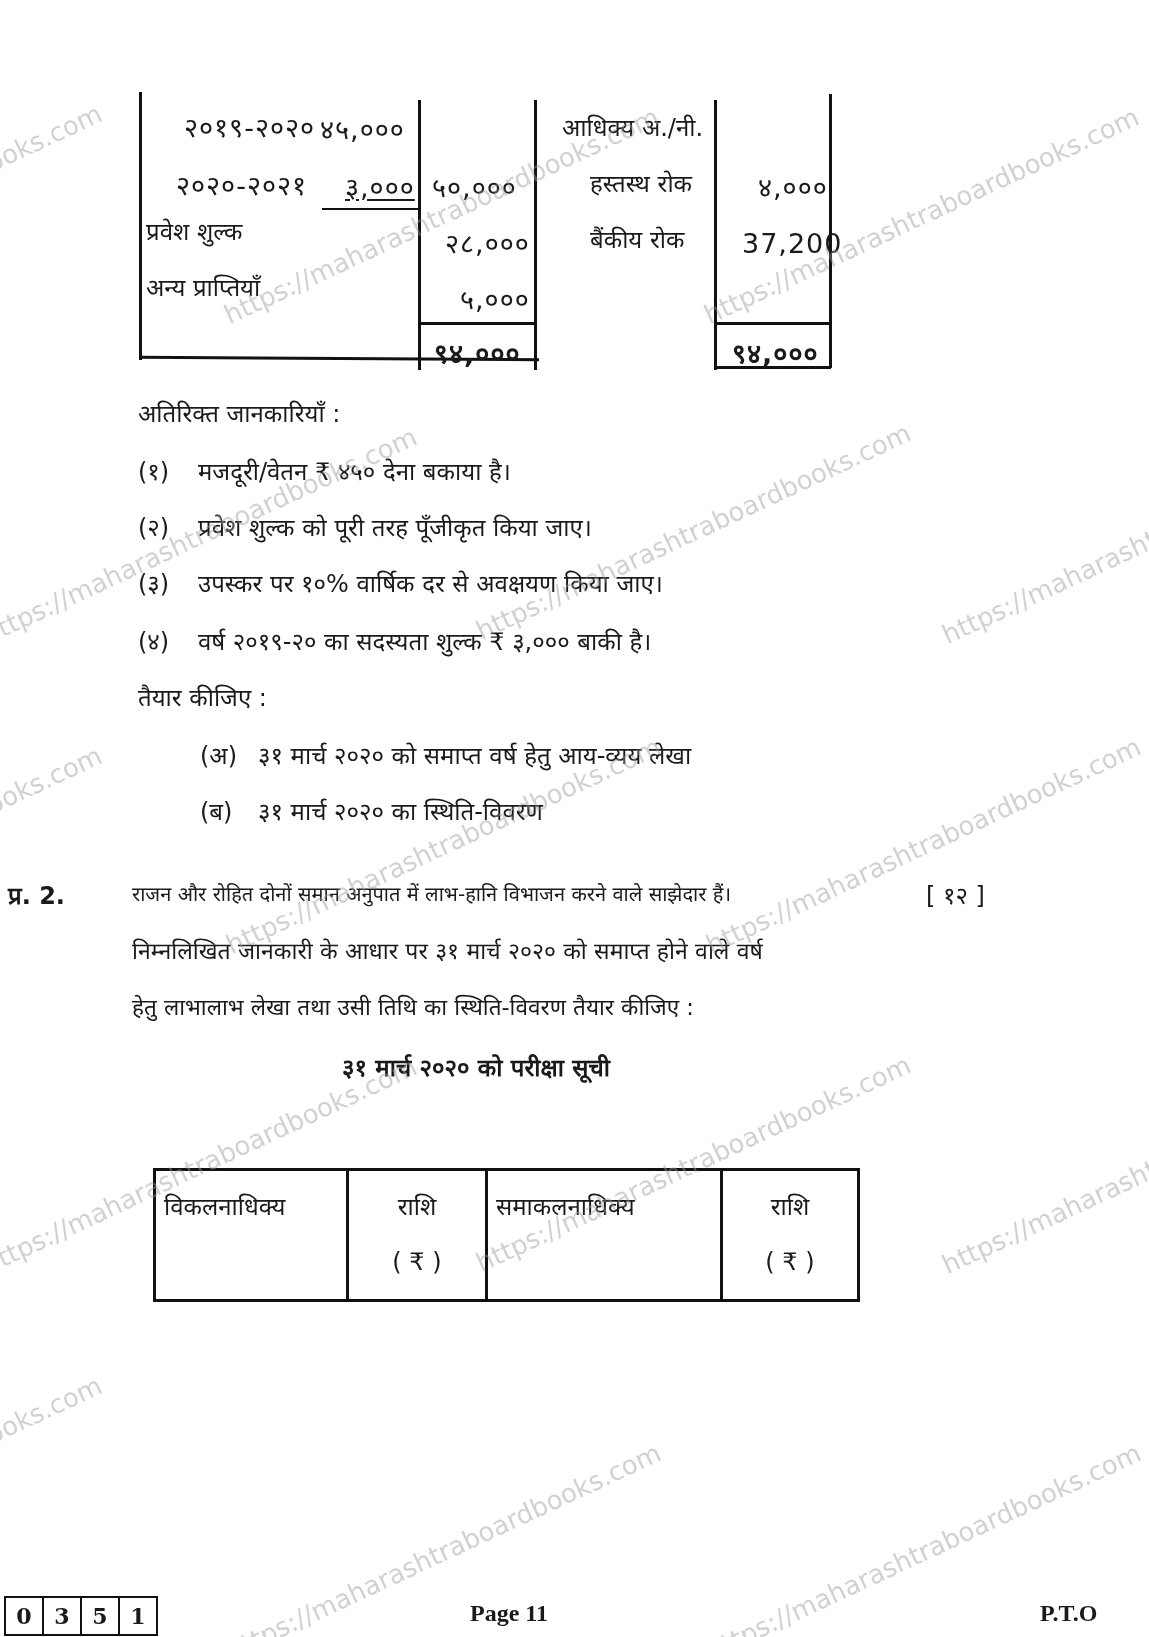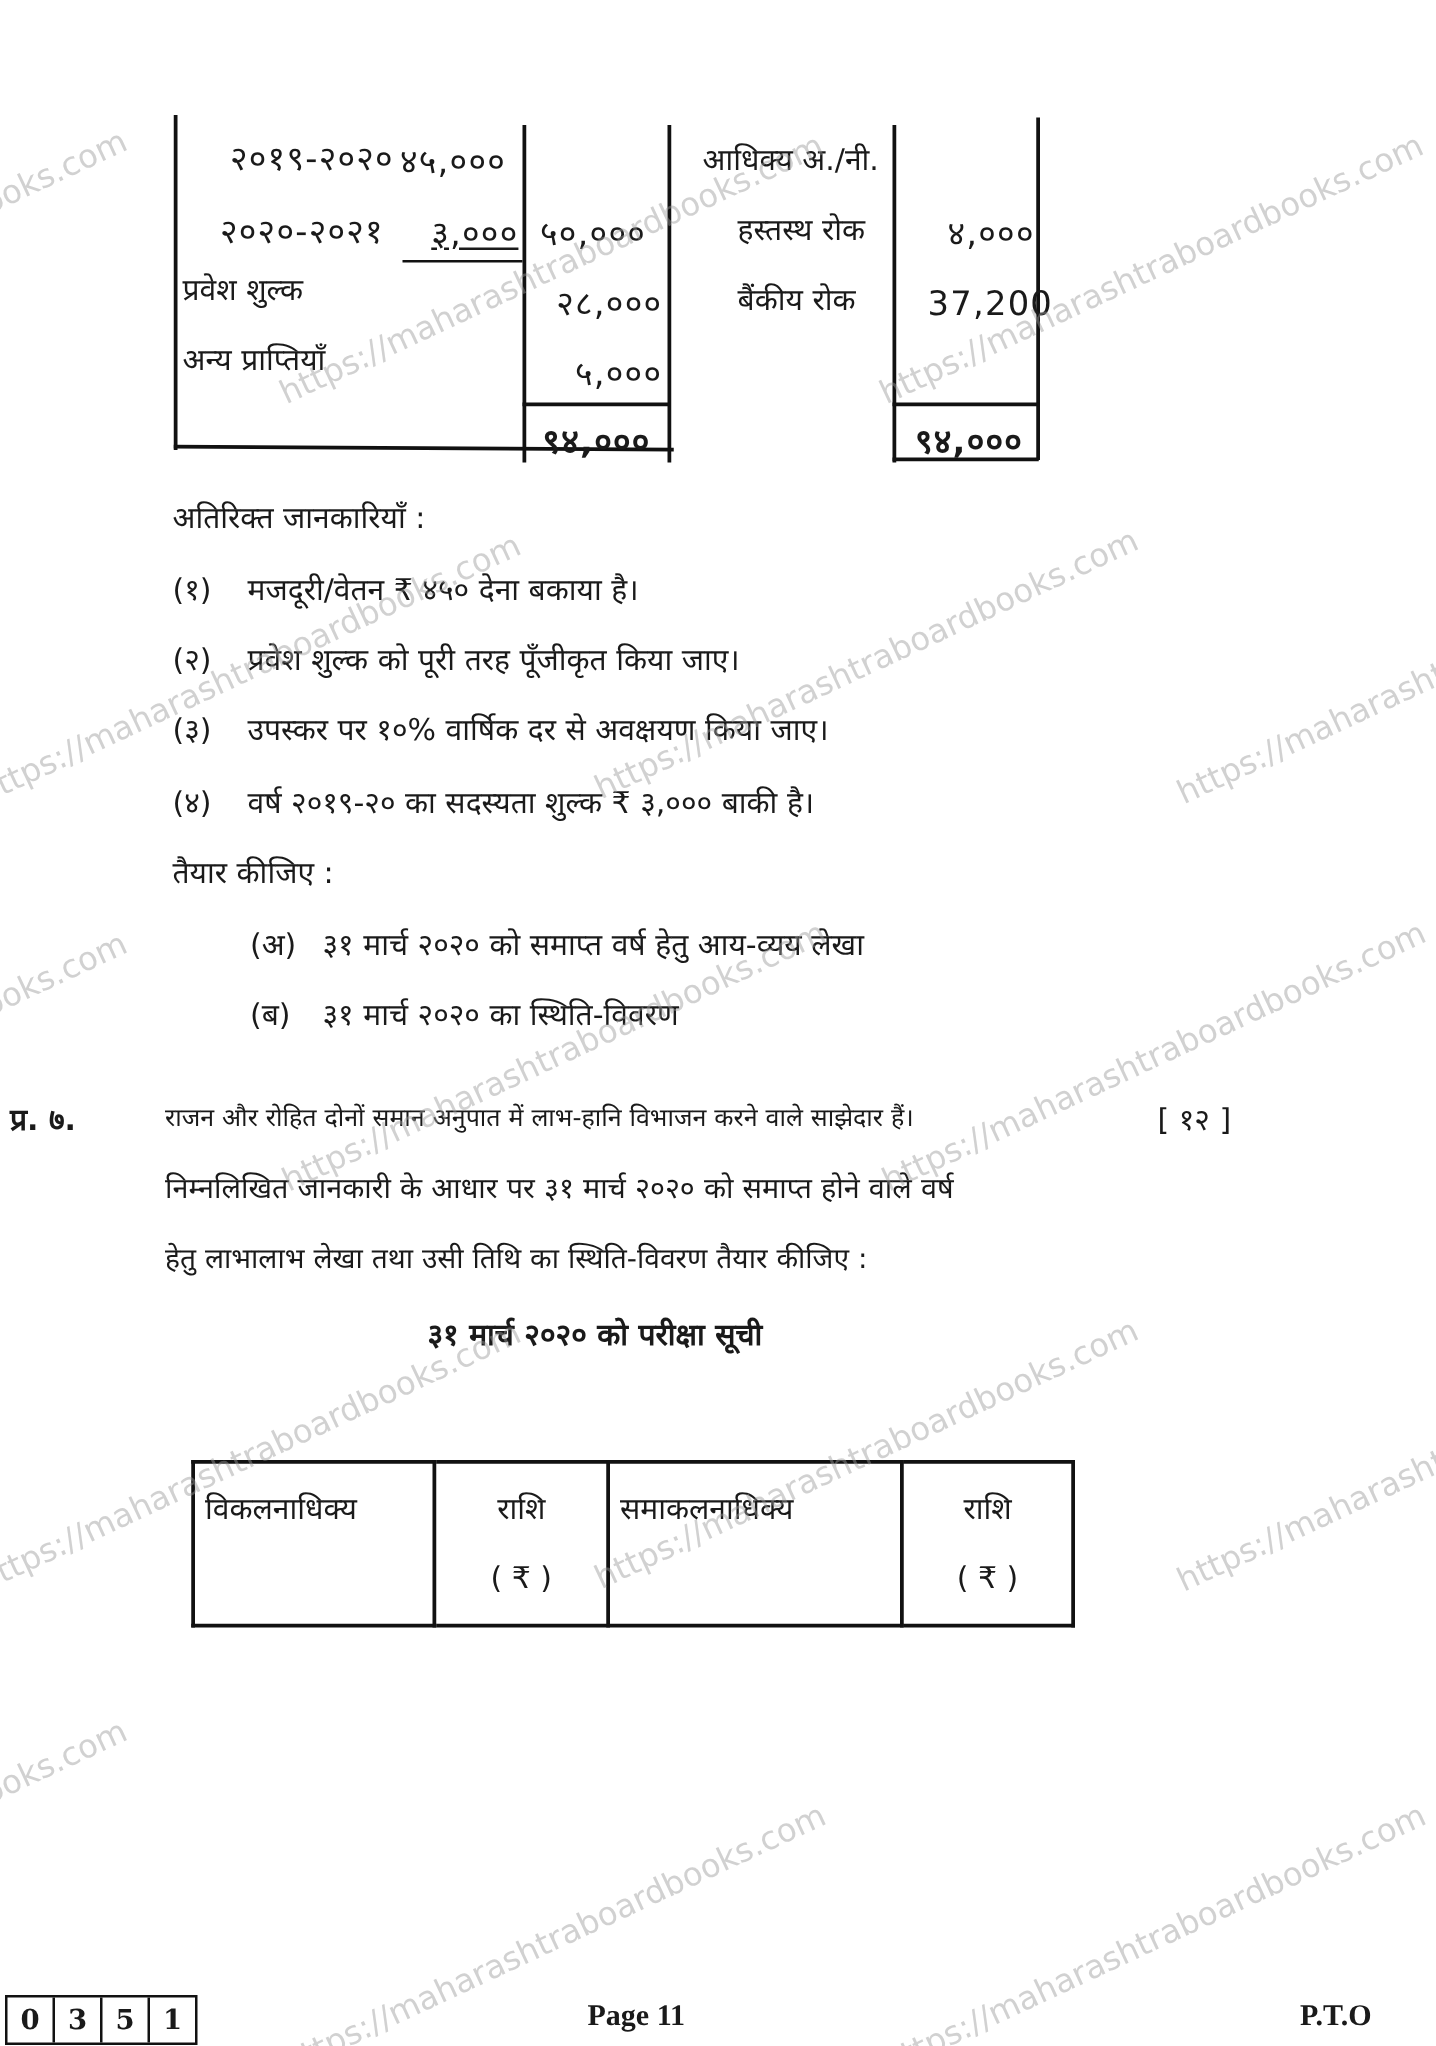--- a/index.html
+++ b/index.html
@@ -95,21 +95,21 @@
 
 <div>
   <span class="abs txt" style="left:138px; top:686px;">तैयार कीजिए :</span>
   <span class="abs txt" style="left:200px; top:744px;">(अ)</span>
   <span class="abs txt" style="left:258px; top:744px;">३१ मार्च २०२० को समाप्त वर्ष हेतु आय-व्यय लेखा</span>
   <span class="abs txt" style="left:200px; top:800px;">(ब)</span>
   <span class="abs txt" style="left:258px; top:800px;">३१ मार्च २०२० का स्थिति-विवरण</span>
 </div>
 
 <div>
-  <span class="abs txt" style="left:8px; top:884px; font-weight:bold;">प्र. ७.</span>
+  <span class="abs txt" style="left:8px; top:884px; font-weight:bold;">प्र. 2.</span>
   <span class="abs txt" style="left:132px; top:884px; font-size:20px;">राजन और रोहित दोनों समान अनुपात में लाभ-हानि विभाजन करने वाले साझेदार हैं।</span>
   <span class="abs txt" style="left:926px; top:884px;">[ १२ ]</span>
   <span class="abs txt" style="left:132px; top:940px; font-size:23px;">निम्नलिखित जानकारी के आधार पर ३१ मार्च २०२० को समाप्त होने वाले वर्ष</span>
   <span class="abs txt" style="left:132px; top:996px; font-size:22.5px;">हेतु लाभालाभ लेखा तथा उसी तिथि का स्थिति-विवरण तैयार कीजिए :</span>
   <span class="abs txt" style="left:342px; top:1056px; font-weight:bold;">३१ मार्च २०२० को परीक्षा सूची</span>
 </div>
 
 <table class="tb">
   <thead>
     <tr>

